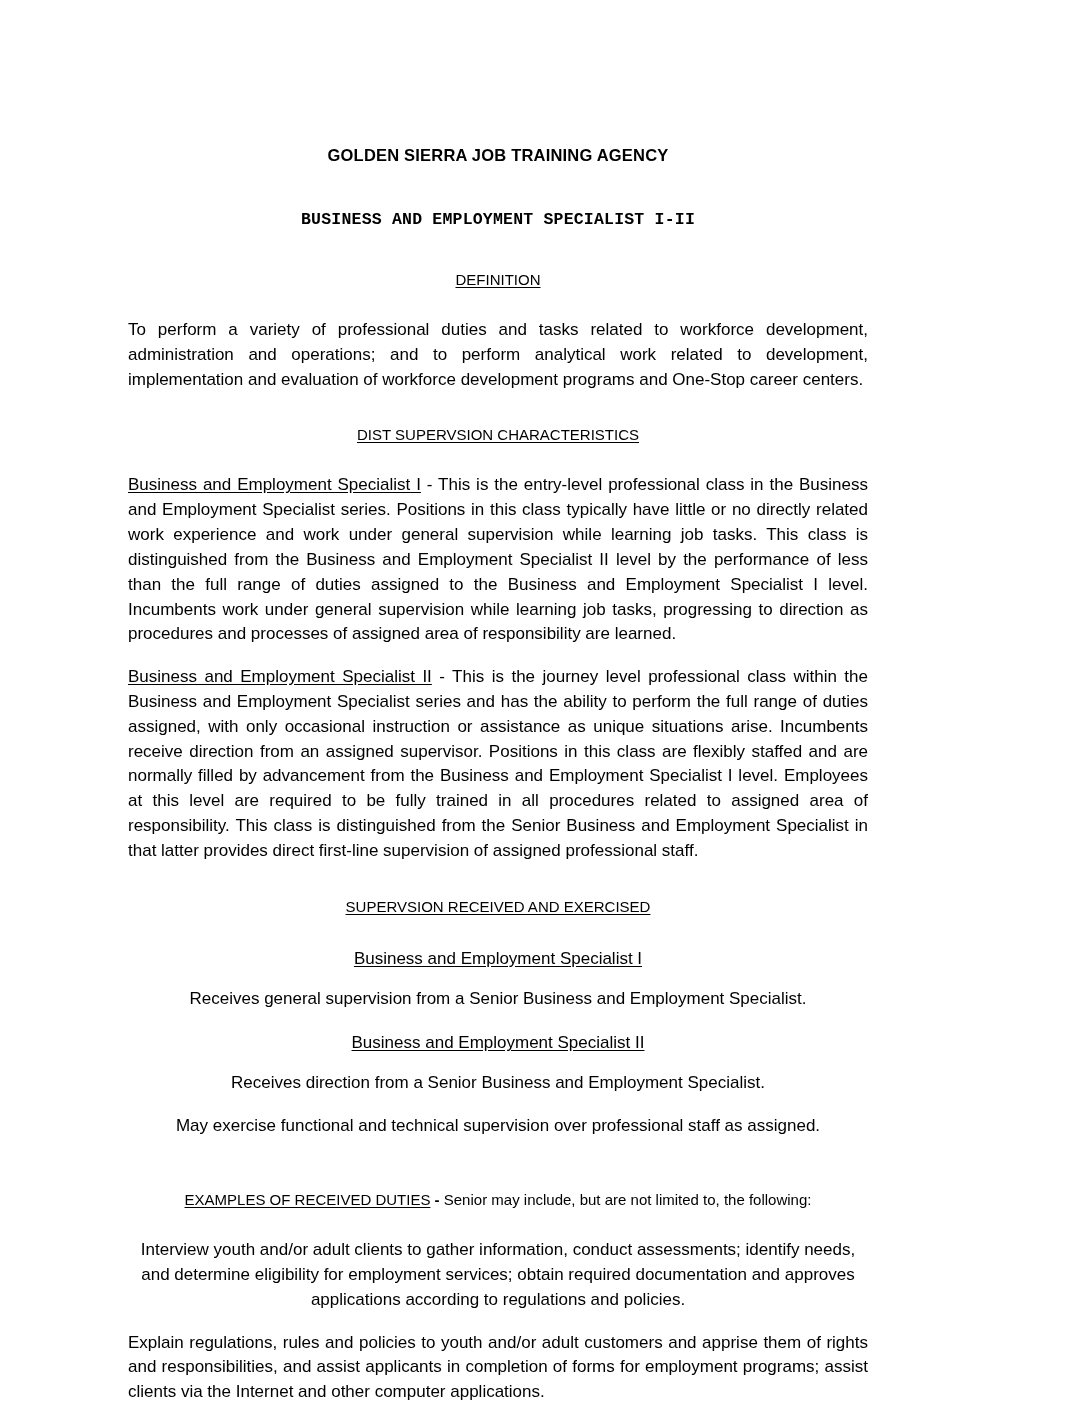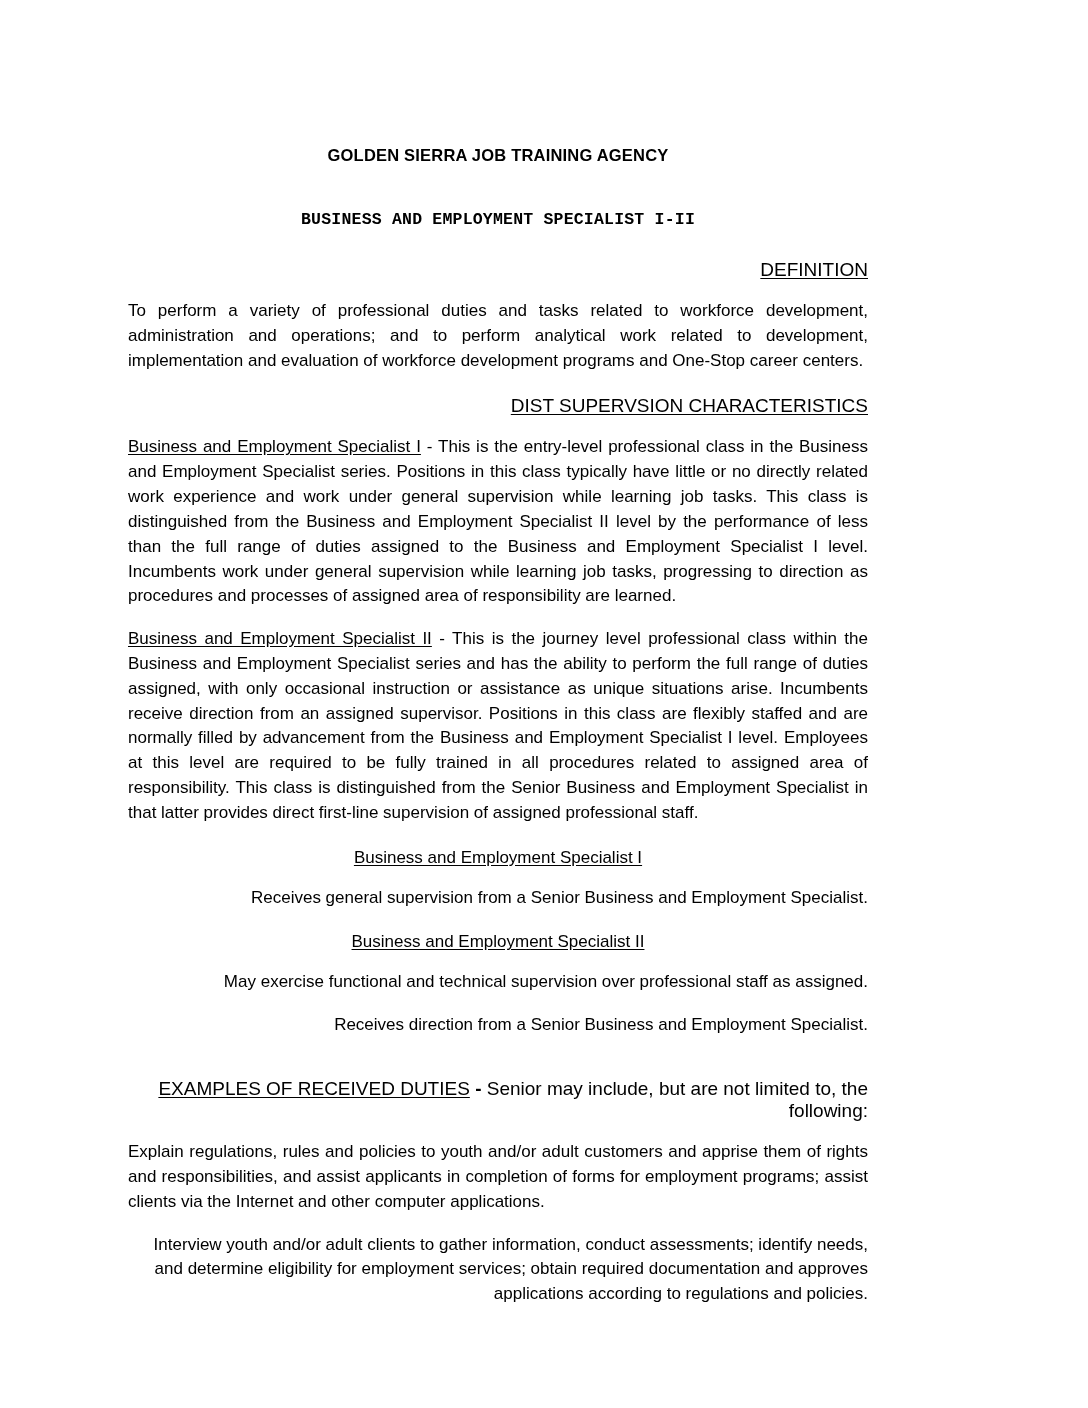--- a/index.html
+++ b/index.html
@@ -33,38 +33,38 @@
   .doc-subtitle {
     text-align: center;
     font-weight: bold;
     font-size: 16.5px;
     letter-spacing: 0.2px;
     margin: 0;
     padding-top: 45px;
     font-family: Liberation Mono, monospace;
   }
   .section-heading {
-    font-size: 19px;
-    margin: 0;
+    font-size: 15px;
+    margin: 12px;
     padding-top: 33px;
-    text-align: right;
+    text-align: center;
   }
   .section-heading .u {
     text-decoration: underline;
     text-underline-offset: 2px;
   }
   .para {
     font-size: 17px;
     line-height: 1.46;
     text-align: justify;
     margin: 0;
     padding-top: 18px;
   }
   .para.ragged {
-    text-align: right;
+    text-align: center;
   }
   .para .lead {
     text-decoration: underline;
     text-underline-offset: 2px;
   }
   .centered-heading {
     text-align: center;
     font-size: 17px;
     margin: 0;
     padding-top: 22px;
@@ -90,30 +90,31 @@
   <p class="section-heading gap-lg"><span class="u">DEFINITION</span></p>
 
   <p class="para">To perform a variety of professional duties and tasks related to workforce development, administration and operations; and to perform analytical work related to development, implementation and evaluation of workforce development programs and One-Stop career centers.</p>
 
   <p class="section-heading gap-md"><span class="u">DIST SUPERVSION CHARACTERISTICS</span></p>
 
   <p class="para"><span class="lead">Business and Employment Specialist I</span><span> - This is the entry-level professional class in the Business and Employment Specialist series.  Positions in this class typically have little or no directly related work experience and work under general supervision while learning job tasks.  This class is distinguished from the Business and Employment Specialist II level by the performance of less than the full range of duties assigned to the Business and Employment Specialist I level.  Incumbents work under general supervision while learning job tasks, progressing to direction as procedures and processes of assigned area of responsibility are learned.</span></p>
 
   <p class="para"><span class="lead">Business and Employment Specialist II</span><span> - This is the journey level professional class within the Business and Employment Specialist series and has the ability to perform the full range of duties assigned, with only occasional instruction or assistance as unique situations arise.  Incumbents receive direction from an assigned supervisor.  Positions in this class are flexibly staffed and are normally filled by advancement from the Business and Employment Specialist I level.  Employees at this level are required to be fully trained in all procedures related to assigned area of responsibility.  This class is distinguished from the Senior Business and Employment Specialist in that latter provides direct first-line supervision of assigned professional staff.</span></p>
 
+  <p class="section-heading gap-md"><span class="u">SUPERVSION RECEIVED AND EXERCISED</span></p>
 
   <p class="centered-heading"><span class="u">Business and Employment Specialist I</span></p>
 
   <p class="para ragged">Receives general supervision from a Senior Business and Employment Specialist.</p>
 
   <p class="centered-heading"><span class="u">Business and Employment Specialist II</span></p>
 
+  <p class="para ragged">Receives direction from a Senior Business and Employment Specialist.</p>
+
   <p class="para ragged">May exercise functional and technical supervision over professional staff as assigned.</p>
-
-  <p class="para ragged">Receives direction from a Senior Business and Employment Specialist.</p>
 
   <p class="section-heading gap-xl"><span class="u">EXAMPLES OF RECEIVED DUTIES</span> <span class="bolddash">-</span> <span>Senior may include, but are not limited to, the following:</span></p>
 
+  <p class="para ragged">Interview youth and/or adult clients to gather information, conduct assessments; identify needs, and determine eligibility for employment services; obtain required documentation and approves applications according to regulations and policies.</p>
+
   <p class="para">Explain regulations, rules and policies to youth and/or adult customers and apprise them of rights and responsibilities, and assist applicants in completion of forms for employment programs; assist clients via the Internet and other computer applications.</p>
-
-  <p class="para ragged">Interview youth and/or adult clients to gather information, conduct assessments; identify needs, and determine eligibility for employment services; obtain required documentation and approves applications according to regulations and policies.</p>
 
 </div>
 
 </body></html>

